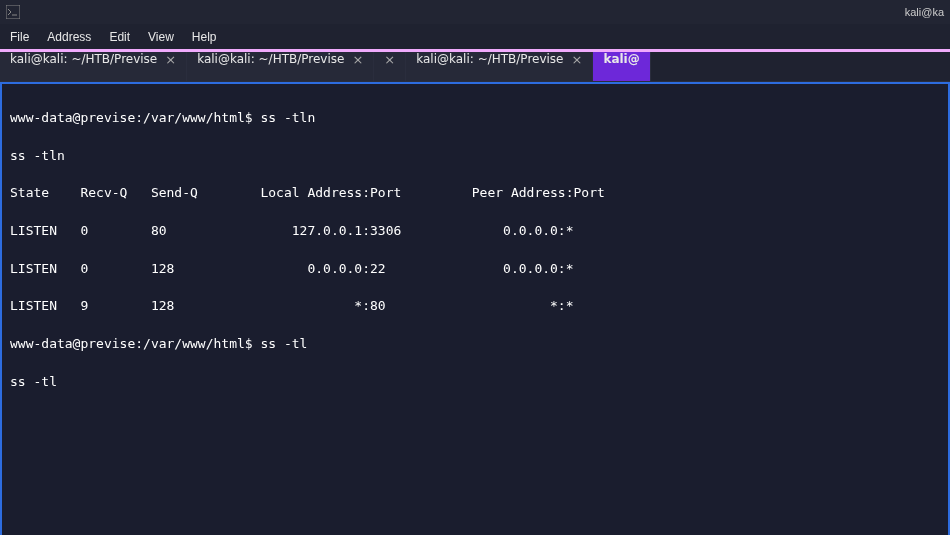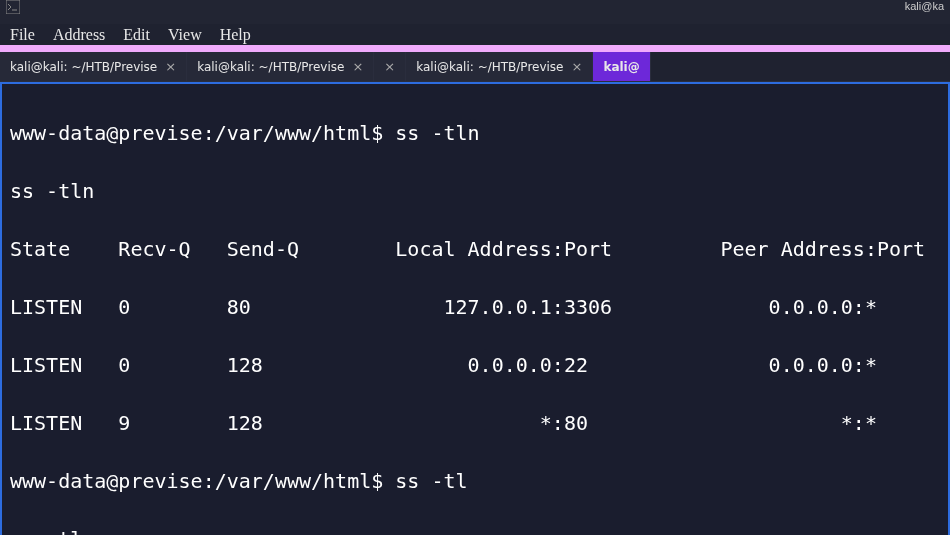--- a/index.html
+++ b/index.html
@@ -8,20 +8,21 @@
       height: 535px;
       background: #1a1d2e;
       font-family: "DejaVu Sans Mono", "Liberation Mono", monospace;
       color: #e8e8e8;
       overflow: hidden;
     }
     .titlebar {
       height: 24px;
       background: #222533;
       display: flex;
+      align-items: center;
       padding: 0 6px;
       font-size: 11px;
     }
     .titlebar-icon {
       width: 14px;
       height: 14px;
       margin-right: 6px;
       display: inline-flex;
       align-items: center;
       justify-content: center;
@@ -31,54 +32,54 @@
       color: #ccc;
       font-family: sans-serif;
     }
     .menubar {
       height: 28px;
       background: #1f2230;
       display: flex;
       align-items: center;
       padding: 0 10px;
       gap: 18px;
-      font-family: Liberation Serif, serif;
-      font-size: 16px;
+      font-family: Liberation Sans, sans-serif;
+      font-size: 12px;
       color: #e8e8e8;
-      border-bottom: 7px solid #f0abfc;
+      border-bottom: 3px solid #f0abfc;
     }
     .menubar span { cursor: default; }
     .tabbar {
       height: 30px;
       background: #1f2230;
       display: flex;
       align-items: stretch;
       border-bottom: 1px solid #2a2d3d;
       font-family: "DejaVu Sans", "Liberation Sans", sans-serif;
       font-size: 12px;
     }
     .tab {
       display: flex;
-      align-items: center;
+      align-items: flex-start;
       padding: 0 10px;
       gap: 8px;
       border-right: 1px solid #2a2d3d;
       background: #262938;
       color: #e8e8e8;
       cursor: default;
       white-space: nowrap;
     }
     .tab.active-far { background: #6d28d9; font-weight: bold; }
     .tab-close {
       font-size: 13px;
       color: #aaa;
     }
     .terminal {
       padding: 6px 8px;
-      font-size: 20px;
+      font-size: 13px;
       line-height: 1.45;
       white-space: pre;
       background: #1a1d2e;
       color: #ffffff;
       border-top: 2px solid #2d6cdf;
       border-left: 2px solid #2d6cdf;
       border-right: 2px solid #2d6cdf;
       height: calc(100% - 82px);
       overflow: hidden;
     }

